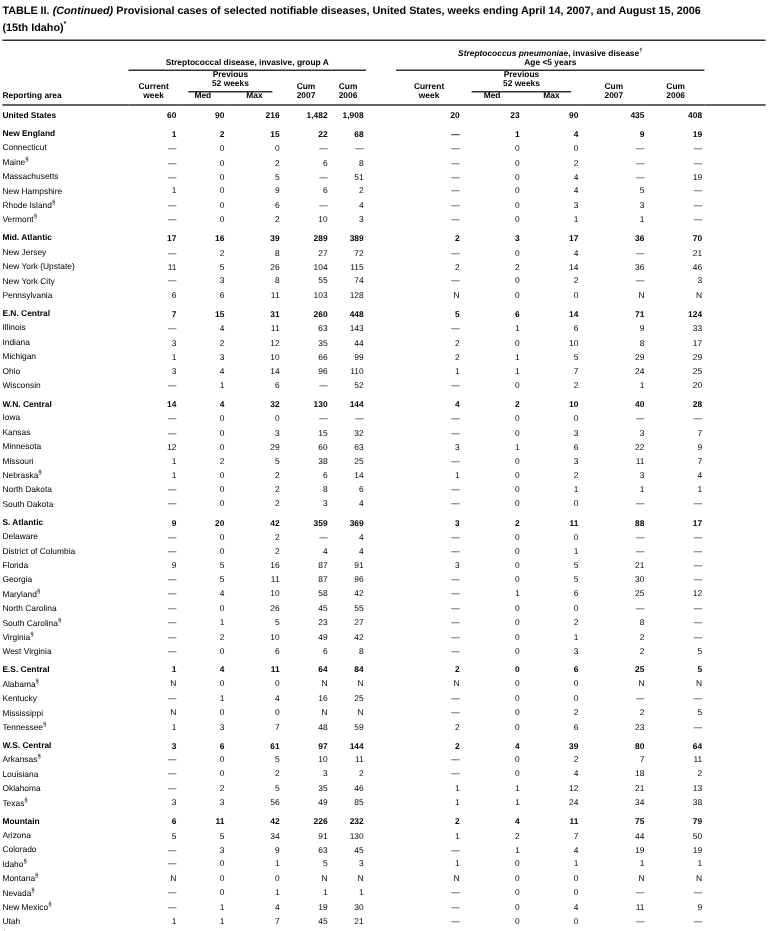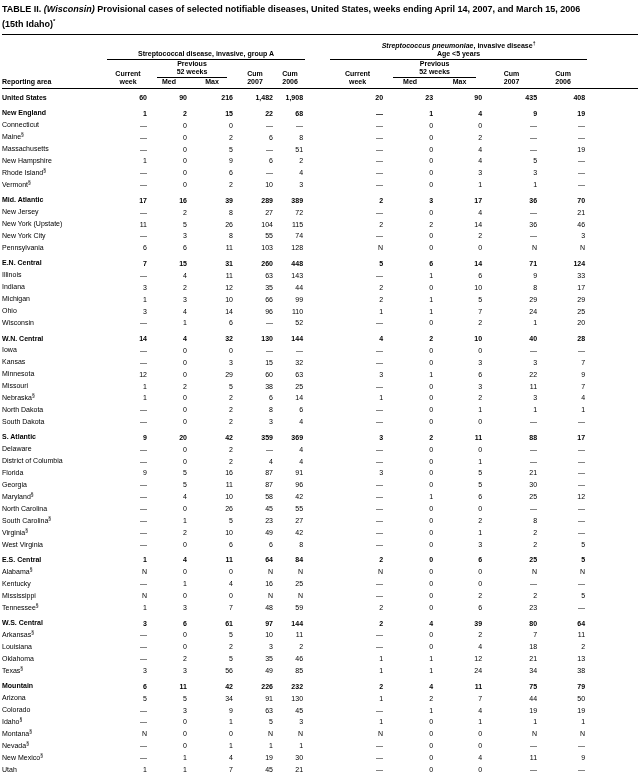--- a/index.html
+++ b/index.html
@@ -34,22 +34,22 @@
   tbody tr:first-child td { border-top:1.5px solid #000; padding-top:2px; }
   tbody tr:last-child td { border-bottom:1.5px solid #000; padding-bottom:2px; }
 </style>
 </head>
 <body>
 
 <div class="page">
 
   <div class="title">
     <span>TABLE II.</span>
-    <span class="ital">(Wisconsin)</span>
-    <span>Provisional cases of selected notifiable diseases, United States, weeks ending April 14, 2007, and March 15, 2006</span>
+    <span class="ital">(Continued)</span>
+    <span>Provisional cases of selected notifiable diseases, United States, weeks ending April 14, 2007, and August 15, 2006</span>
     <div><span>(15th Idaho)</span><sup>*</sup></div>
   </div>
 
   <table>
     <colgroup>
       <col style="width:105px">
         <col style="width:42px">
         <col style="width:40px">
         <col style="width:46px">
         <col style="width:40px">

